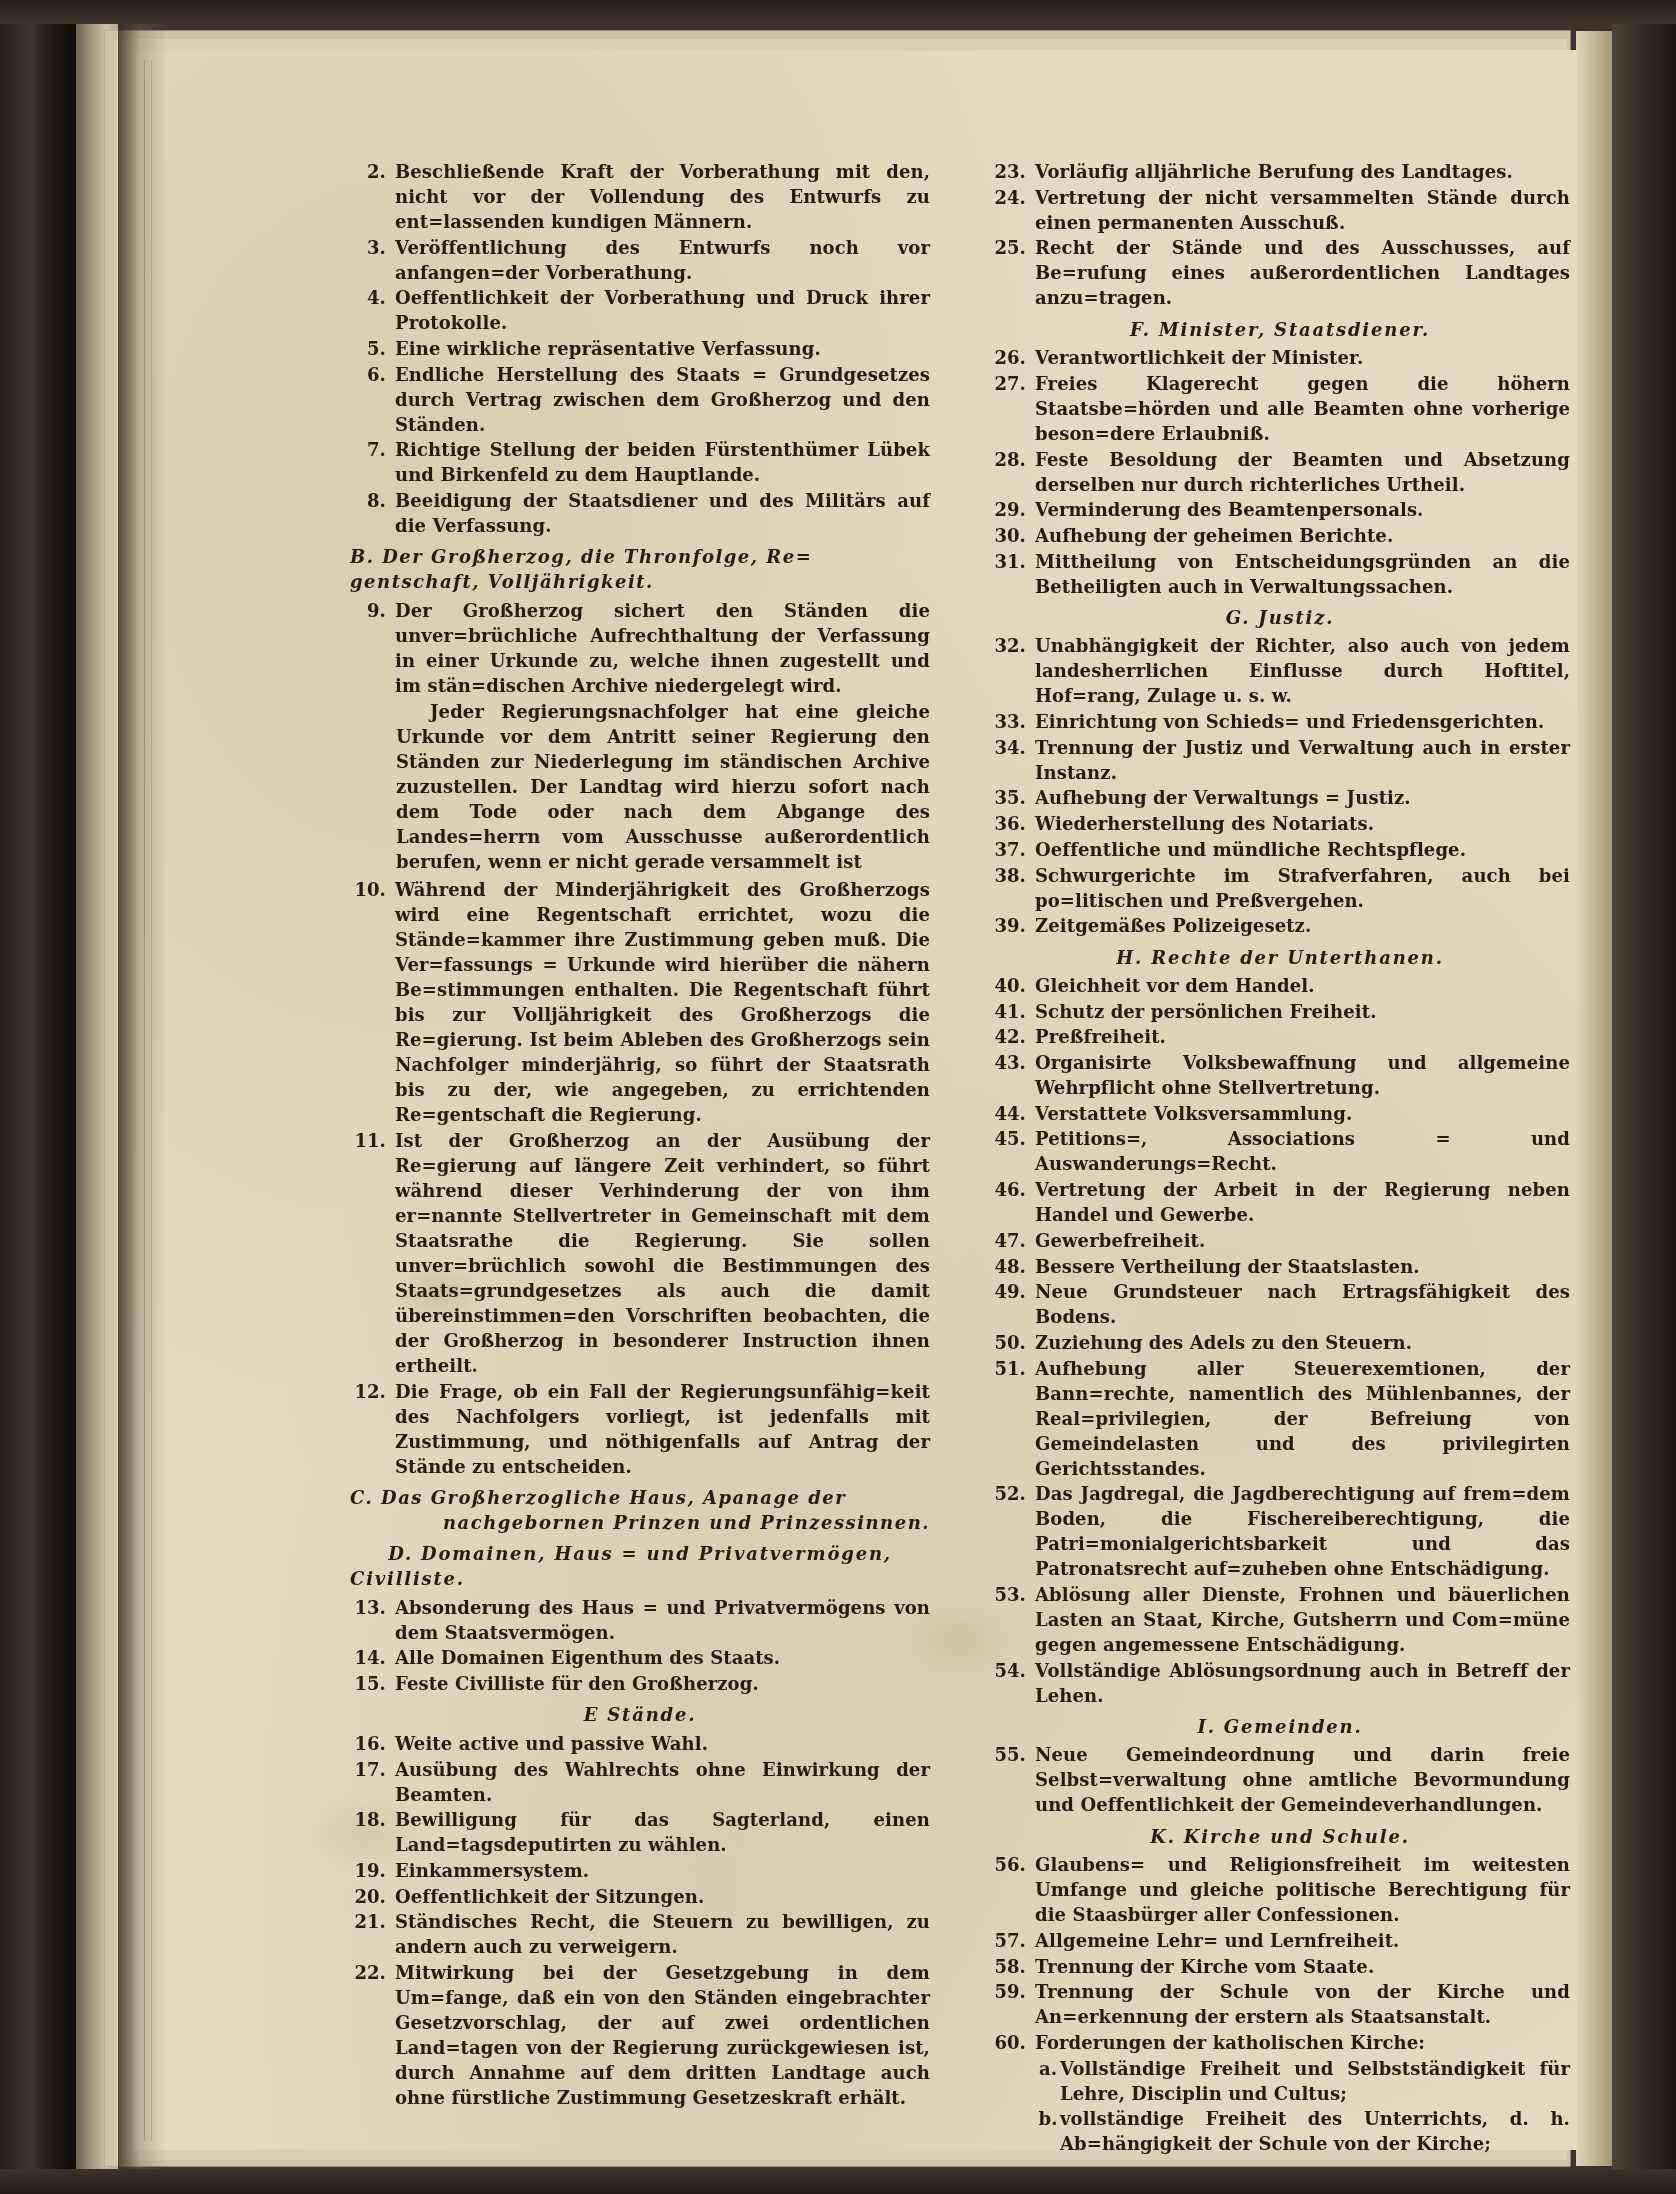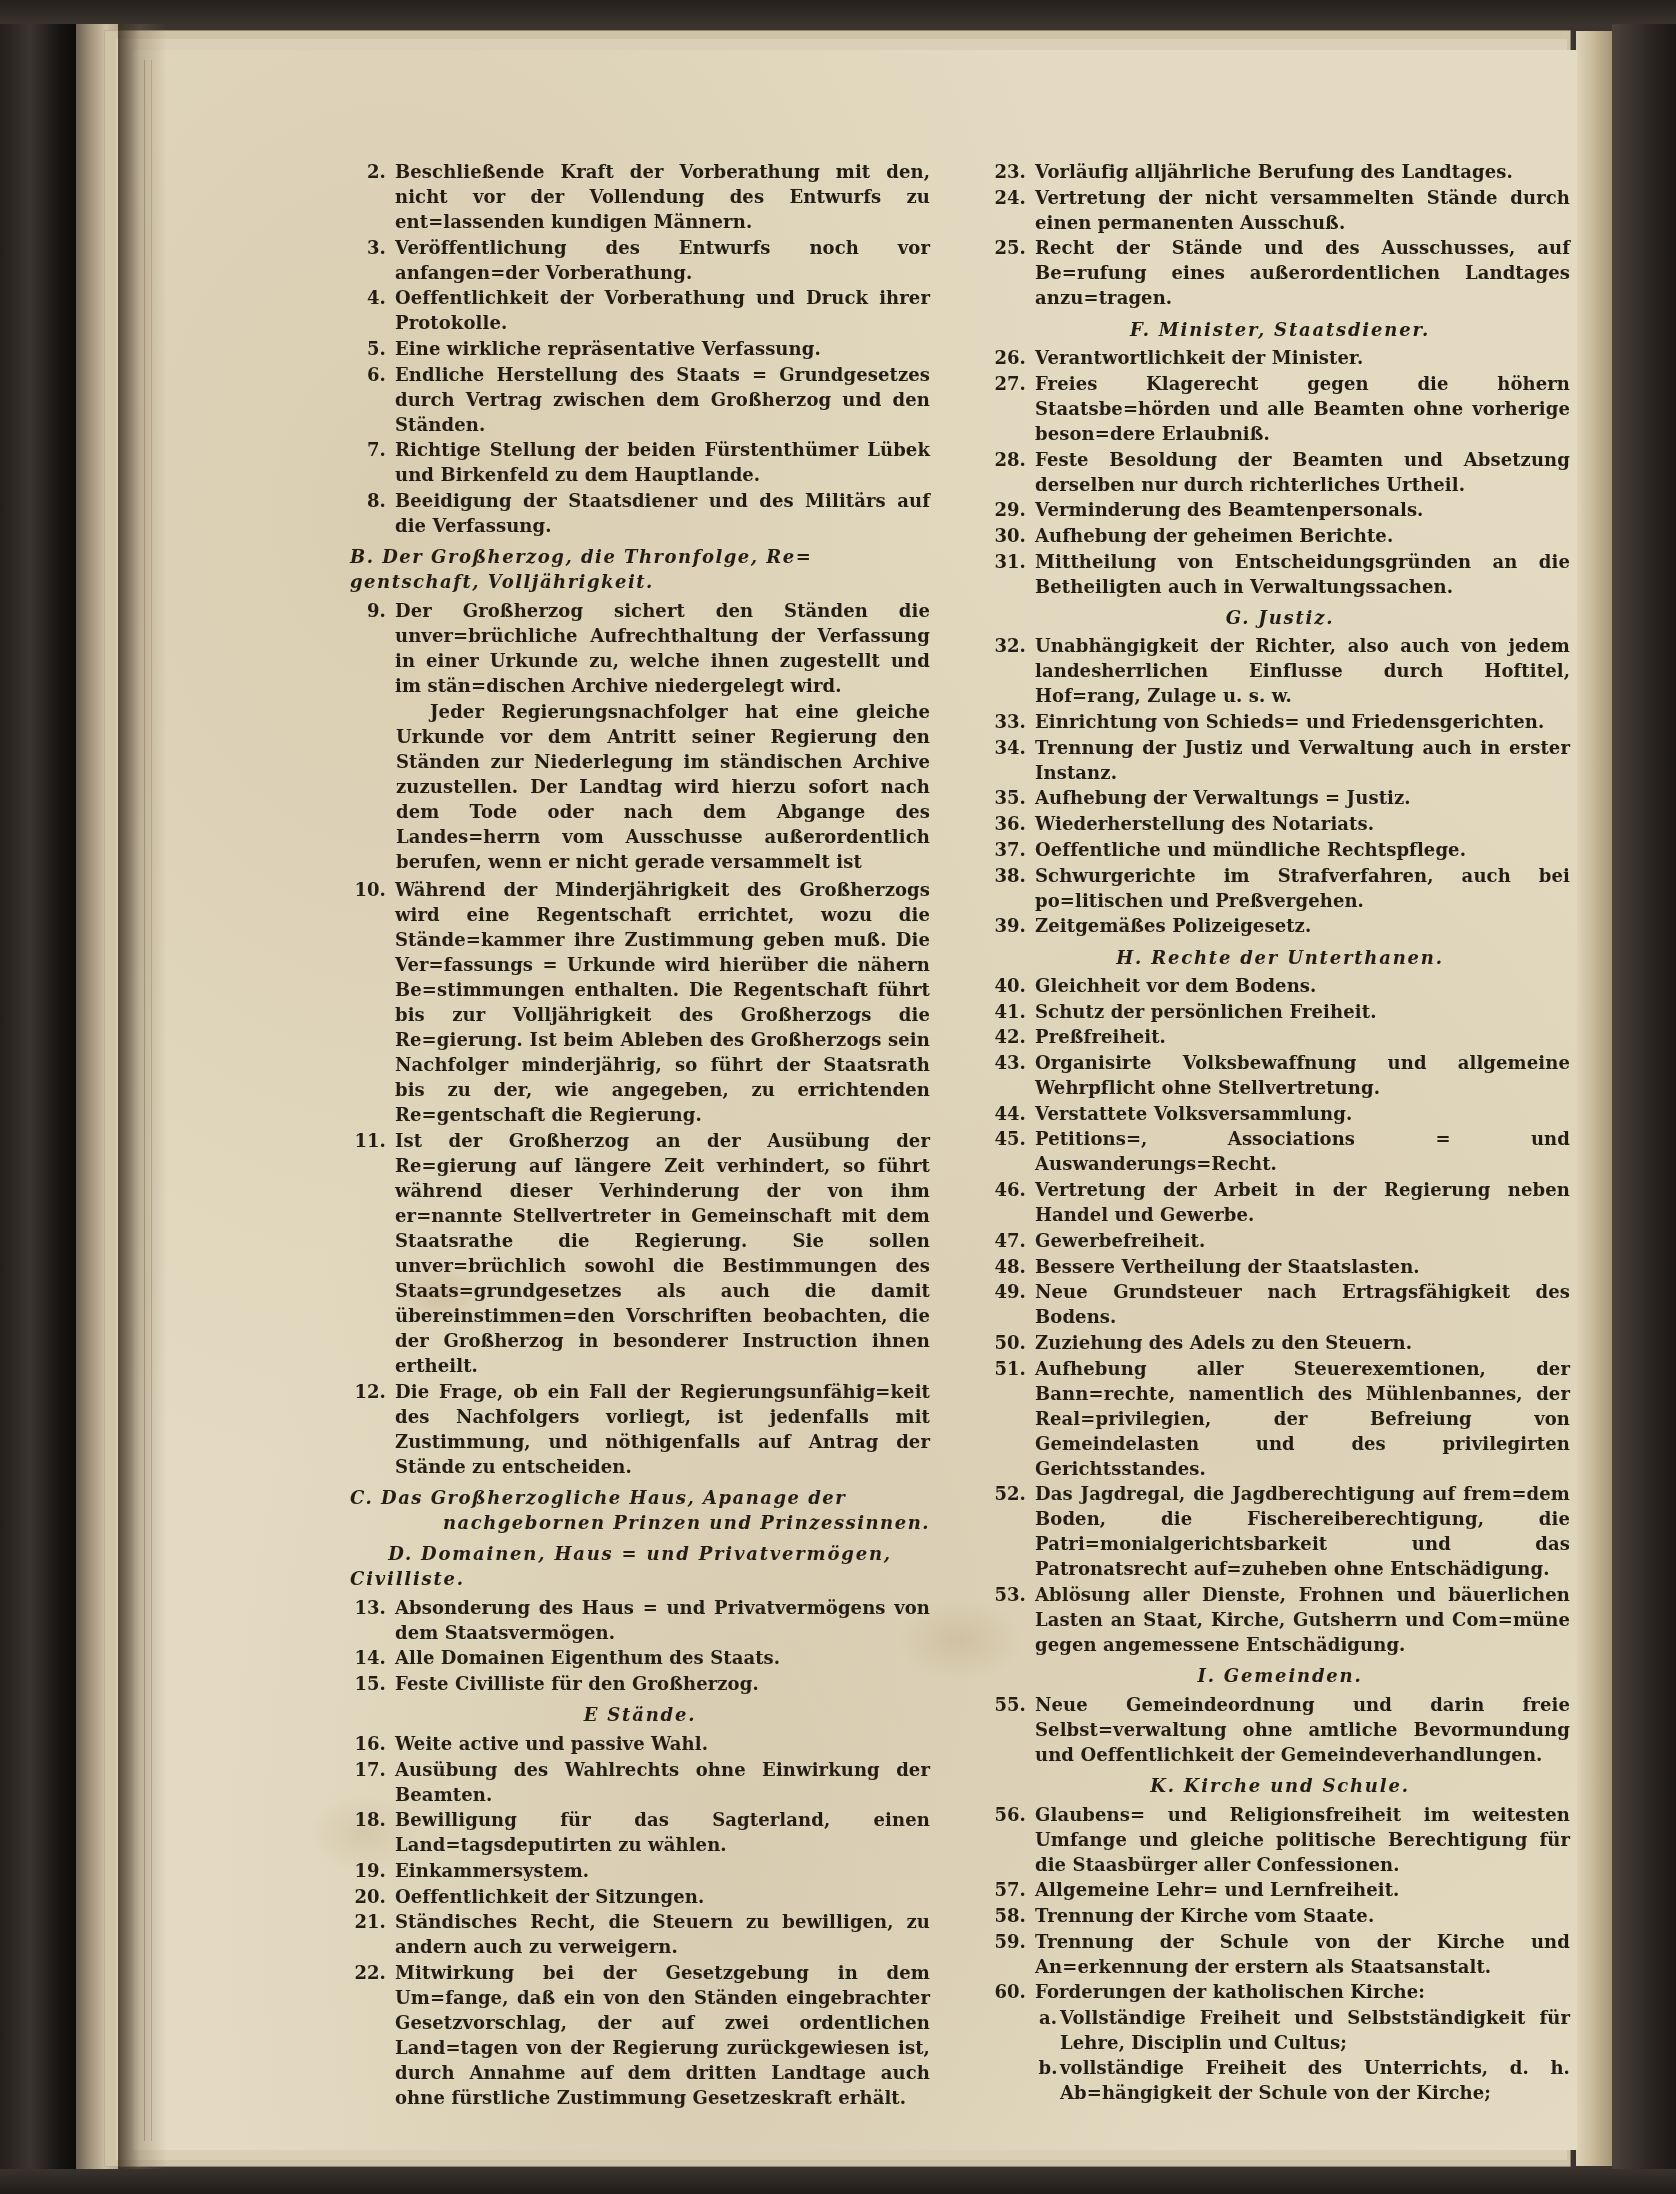--- a/index.html
+++ b/index.html
@@ -391,21 +391,21 @@
           </div>
           <div class="item">
             <div class="num">39.</div>
             <div class="txt">Zeitgemäßes Polizeigesetz.</div>
           </div>
           <div class="heading">
             <span class="hang">H. Rechte der Unterthanen.</span>
           </div>
           <div class="item">
             <div class="num">40.</div>
-            <div class="txt">Gleichheit vor dem Bodens.</div>
+            <div class="txt">Gleichheit vor dem Handel.</div>
           </div>
           <div class="item">
             <div class="num">41.</div>
             <div class="txt">Schutz der persönlichen Freiheit.</div>
           </div>
           <div class="item">
             <div class="num">42.</div>
             <div class="txt">Preßfreiheit.</div>
           </div>
           <div class="item">
@@ -444,20 +444,24 @@
             <div class="num">51.</div>
             <div class="txt">Aufhebung aller Steuerexemtionen, der Bann=rechte, namentlich des Mühlenbannes, der Real=privilegien, der Befreiung von Gemeindelasten und des privilegirten Gerichtsstandes.</div>
           </div>
           <div class="item">
             <div class="num">52.</div>
             <div class="txt">Das Jagdregal, die Jagdberechtigung auf frem=dem Boden, die Fischereiberechtigung, die Patri=monialgerichtsbarkeit und das Patronatsrecht auf=zuheben ohne Entschädigung.</div>
           </div>
           <div class="item">
             <div class="num">53.</div>
             <div class="txt">Ablösung aller Dienste, Frohnen und bäuerlichen Lasten an Staat, Kirche, Gutsherrn und Com=müne gegen angemessene Entschädigung.</div>
+          </div>
+          <div class="item">
+            <div class="num">54.</div>
+            <div class="txt">Vollständige Ablösungsordnung auch in Betreff der Lehen.</div>
           </div>
           <div class="heading">
             <span class="hang">I. Gemeinden.</span>
           </div>
           <div class="item">
             <div class="num">55.</div>
             <div class="txt">Neue Gemeindeordnung und darin freie Selbst=verwaltung ohne amtliche Bevormundung und Oeffentlichkeit der Gemeindeverhandlungen.</div>
           </div>
           <div class="heading">
             <span class="hang">K. Kirche und Schule.</span>

